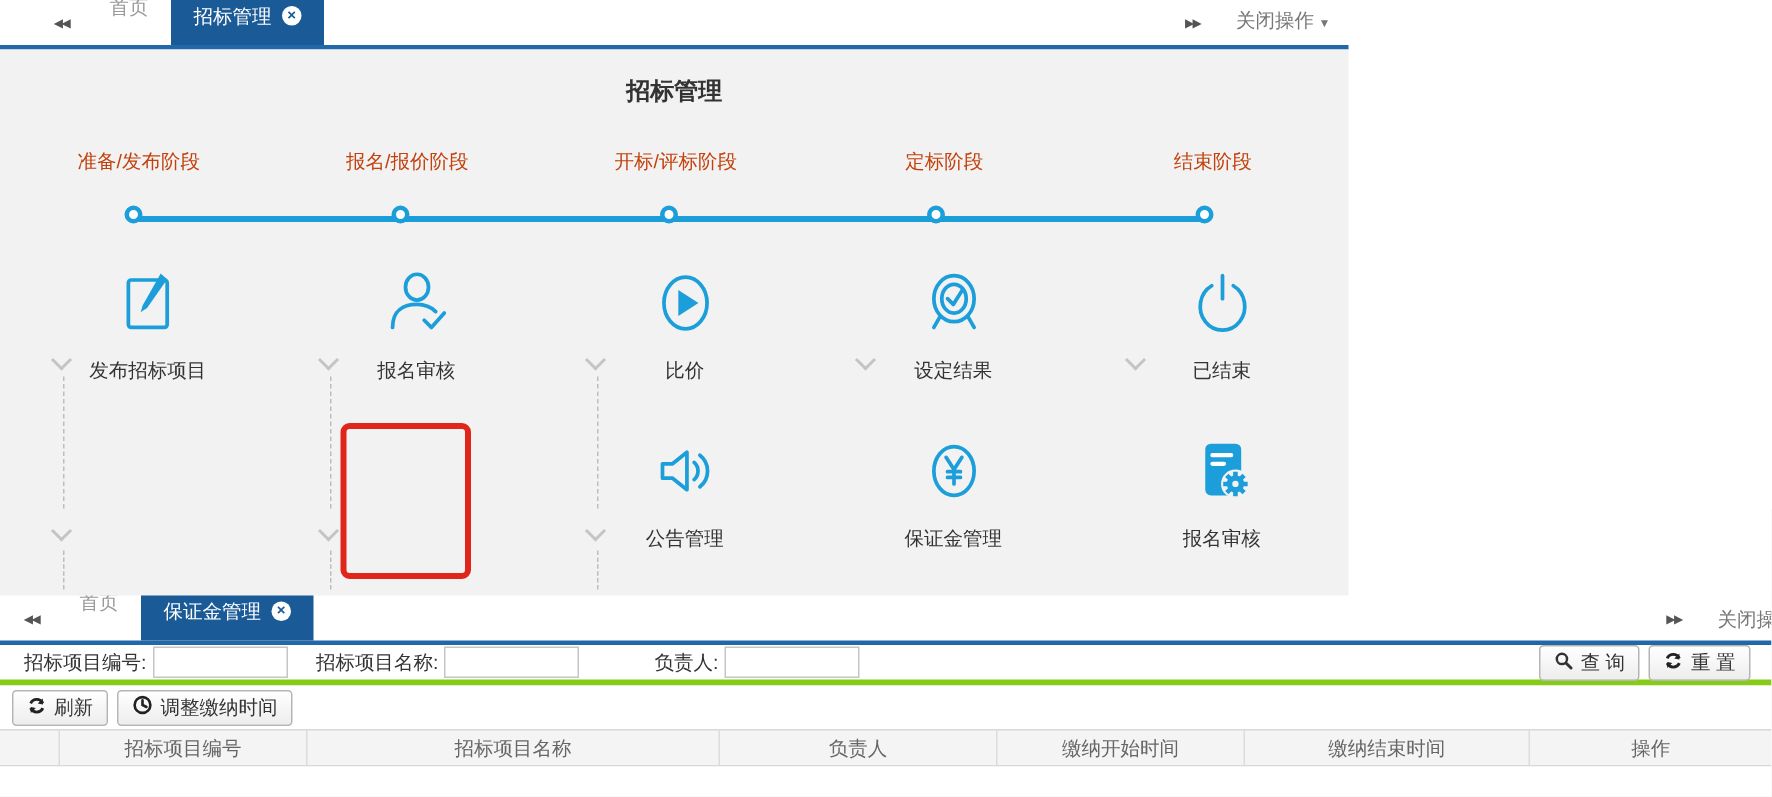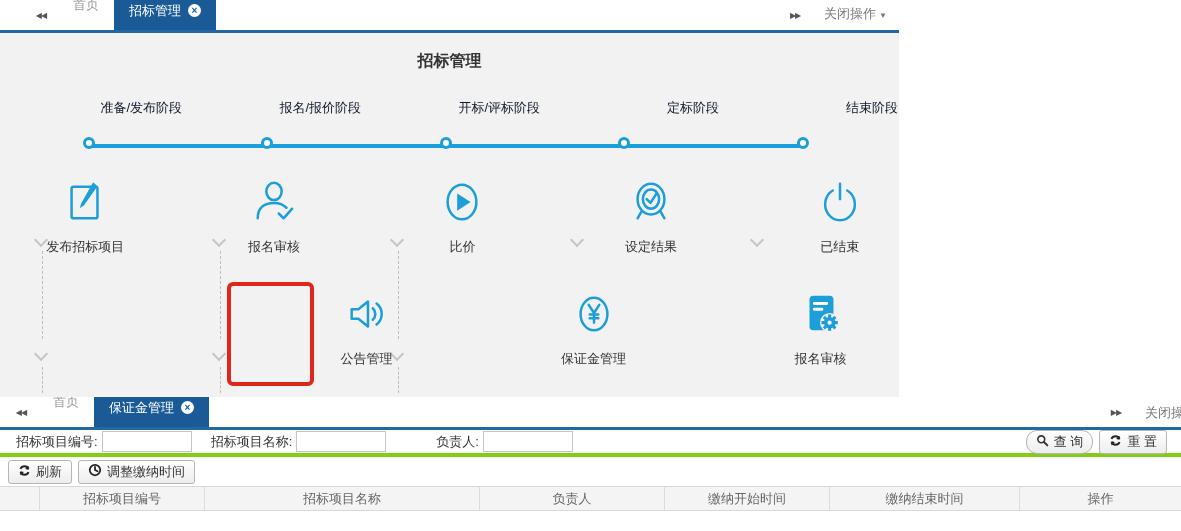--- a/index.html
+++ b/index.html
@@ -21,43 +21,43 @@
   .tab-close{display:inline-block; width:13px; height:13px; border-radius:50%; background:#fff; color:var(--tab-active-bg);
     font-size:10px; line-height:13px; text-align:center; font-weight:bold; cursor:pointer;}
   .spacer{flex:1;}
   .close-menu{line-height:29px; font-size:13px; color:#777; padding:0 12px; white-space:nowrap; cursor:pointer;}
   .close-menu .caret{font-size:8px; color:#777; margin-left:3px;}
   .close-menu.clipped{width:48px; overflow:hidden; padding-right:0;}
   
   .panel{position:relative; width:899px; height:364px; background:var(--panel-bg);}
   .panel-title{position:absolute; top:18px; left:0; width:100%; text-align:center; font-size:16px; font-weight:bold; color:#333;}
   .stages{position:absolute; top:66px; left:3px; width:895px; display:flex;}
-  .stage{width:179px; text-align:right; font-size:13px; color:#0f172a;}
+  .stage{width:179px; text-align:center; font-size:13px; color:#c2410c;}
   .timeline{position:absolute; top:103px; left:0; width:899px; height:20px;}
   .tl-line{position:absolute; left:92px; top:8px; width:714px; height:4px; background:var(--accent-blue);}
   .tl-dot{position:absolute; top:1px; width:12px; height:12px; border:3px solid var(--accent-blue); border-radius:50%; background:#fff;}
-  .icon-row{position:absolute; left:15px; width:895px; display:flex;gap:48px;}
+  .icon-row{position:absolute; left:9px; width:895px; display:flex;}
   .row1{top:140px;} .row2{top:252px;justify-content:flex-end;}
   .cell{width:179px; display:flex; flex-direction:column; align-items:center; cursor:pointer;}
   .icon-box{height:58px; display:flex; align-items:center; justify-content:center;}
   .cell-label{margin-top:7px; font-size:13px; color:#333;}
   .icon-stroke{stroke:var(--accent-blue); fill:none; stroke-width:2.6; stroke-linecap:round; stroke-linejoin:round;}
   .icon-fill{fill:var(--accent-blue); stroke:none;}
   .gear-line{stroke:var(--accent-blue); stroke-width:3.2;}
   .chev{position:absolute; width:10px; height:10px; border-right:2px solid #c4c4c4; border-bottom:2px solid #c4c4c4; transform:rotate(45deg);}
   .dash{position:absolute; width:0; border-left:1px dashed #bdbdbd;}
   .red-box{position:absolute; left:227px; top:249px; width:87px; height:104px; border:4px solid var(--highlight-red); border-radius:6px; pointer-events:none; z-index:5;}
   
   .filter-row{height:27px; display:flex; align-items:center; border-bottom:4px solid #84cc16; background:#fff; width:1181px;}
   .flabel{font-size:13px; color:#333;}
   .f1{margin-left:16px;} .f2{margin-left:19px;} .f3{margin-left:50px;}
   .finput{width:90px; height:21px; border:1px solid #c5c5c5; margin-left:4px; font-size:12px; padding:0 3px;}
   .btn{display:inline-flex; align-items:center; gap:5px; height:24px; padding:0 9px; border:1px solid #b5b5b5; border-radius:3px;
     background:linear-gradient(#ffffff,#ededed); font-size:13px; color:#333; cursor:pointer; font-family:inherit;}
-  .search-btn{margin-left:auto;border-radius:11px;}
+  .search-btn{margin-left:auto;}
   .reset-btn{margin-left:6px; margin-right:14px;}
   .toolbar-row{height:29px; display:flex; align-items:center; gap:6px; padding-left:8px; background:#fff; width:1181px;}
   .grid-header{display:flex; height:25px; border-top:1px solid #d8d8d8; border-bottom:1px solid #d8d8d8; background:#f4f4f4;
     align-items:flex-end; font-size:13px; color:#666; width:1181px;}
   .gh{display:flex; align-items:center; justify-content:center; border-right:1px solid #dcdcdc; height:100%;}
   .c0{width:40px;} .c1{width:165px;} .c2{width:275px;} .c3{width:185px;} .c4{width:165px;} .c5{width:190px;}
   .c6{flex:1; border-right:none;}
   .grid-body{height:10px; background:#fff;}
 </style>
 </head>

